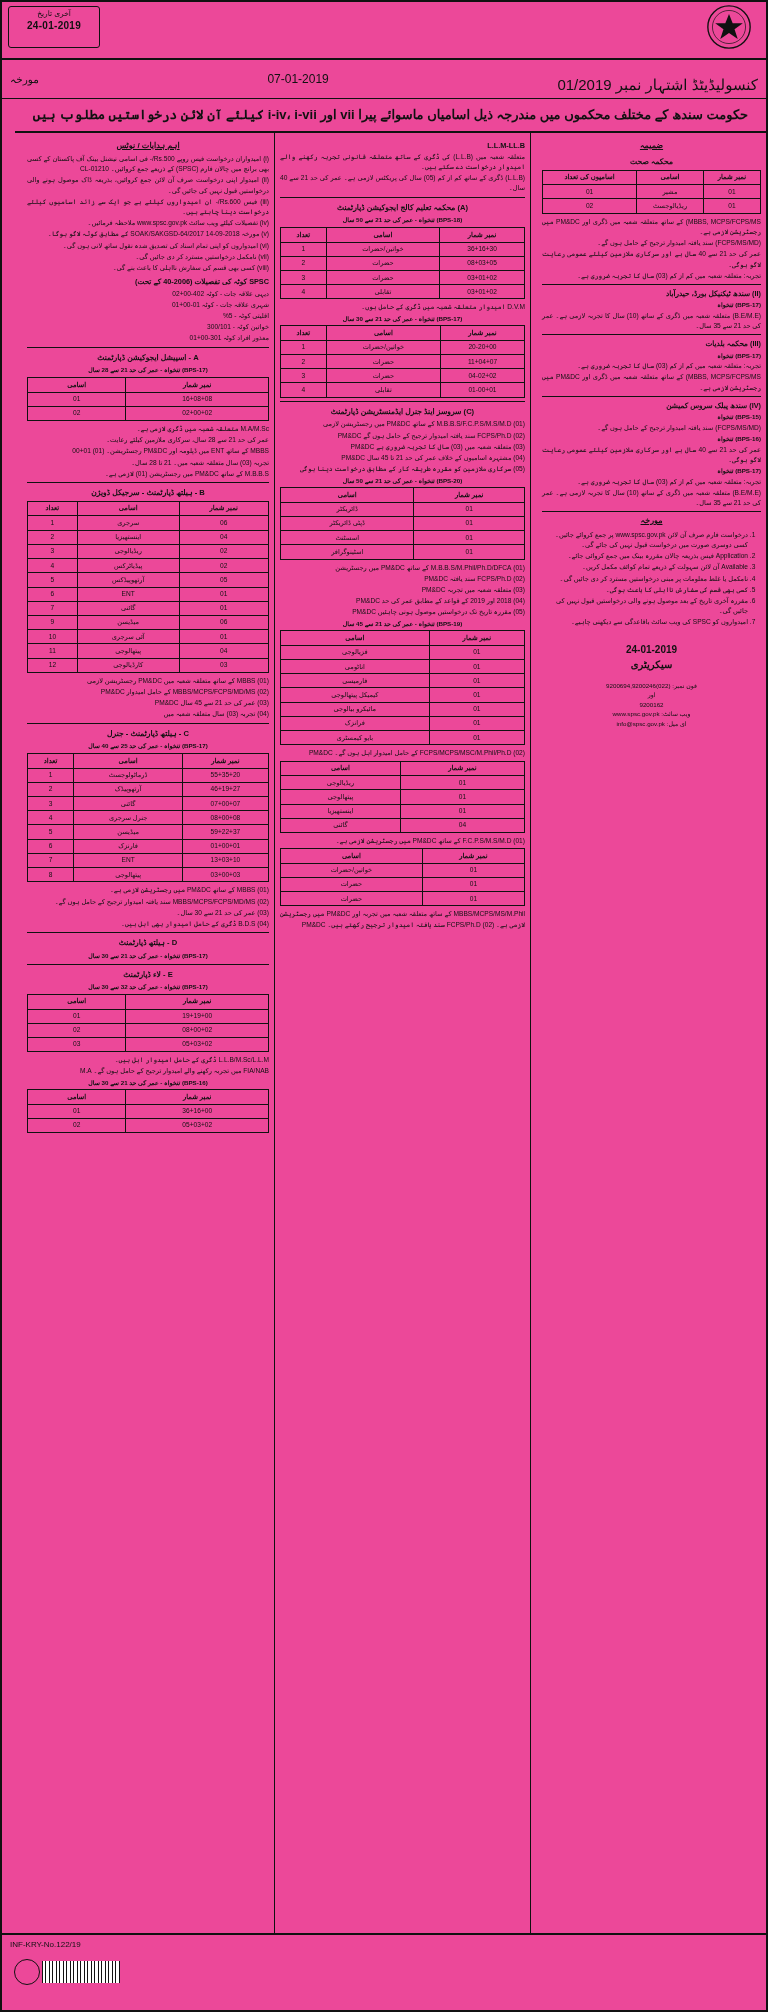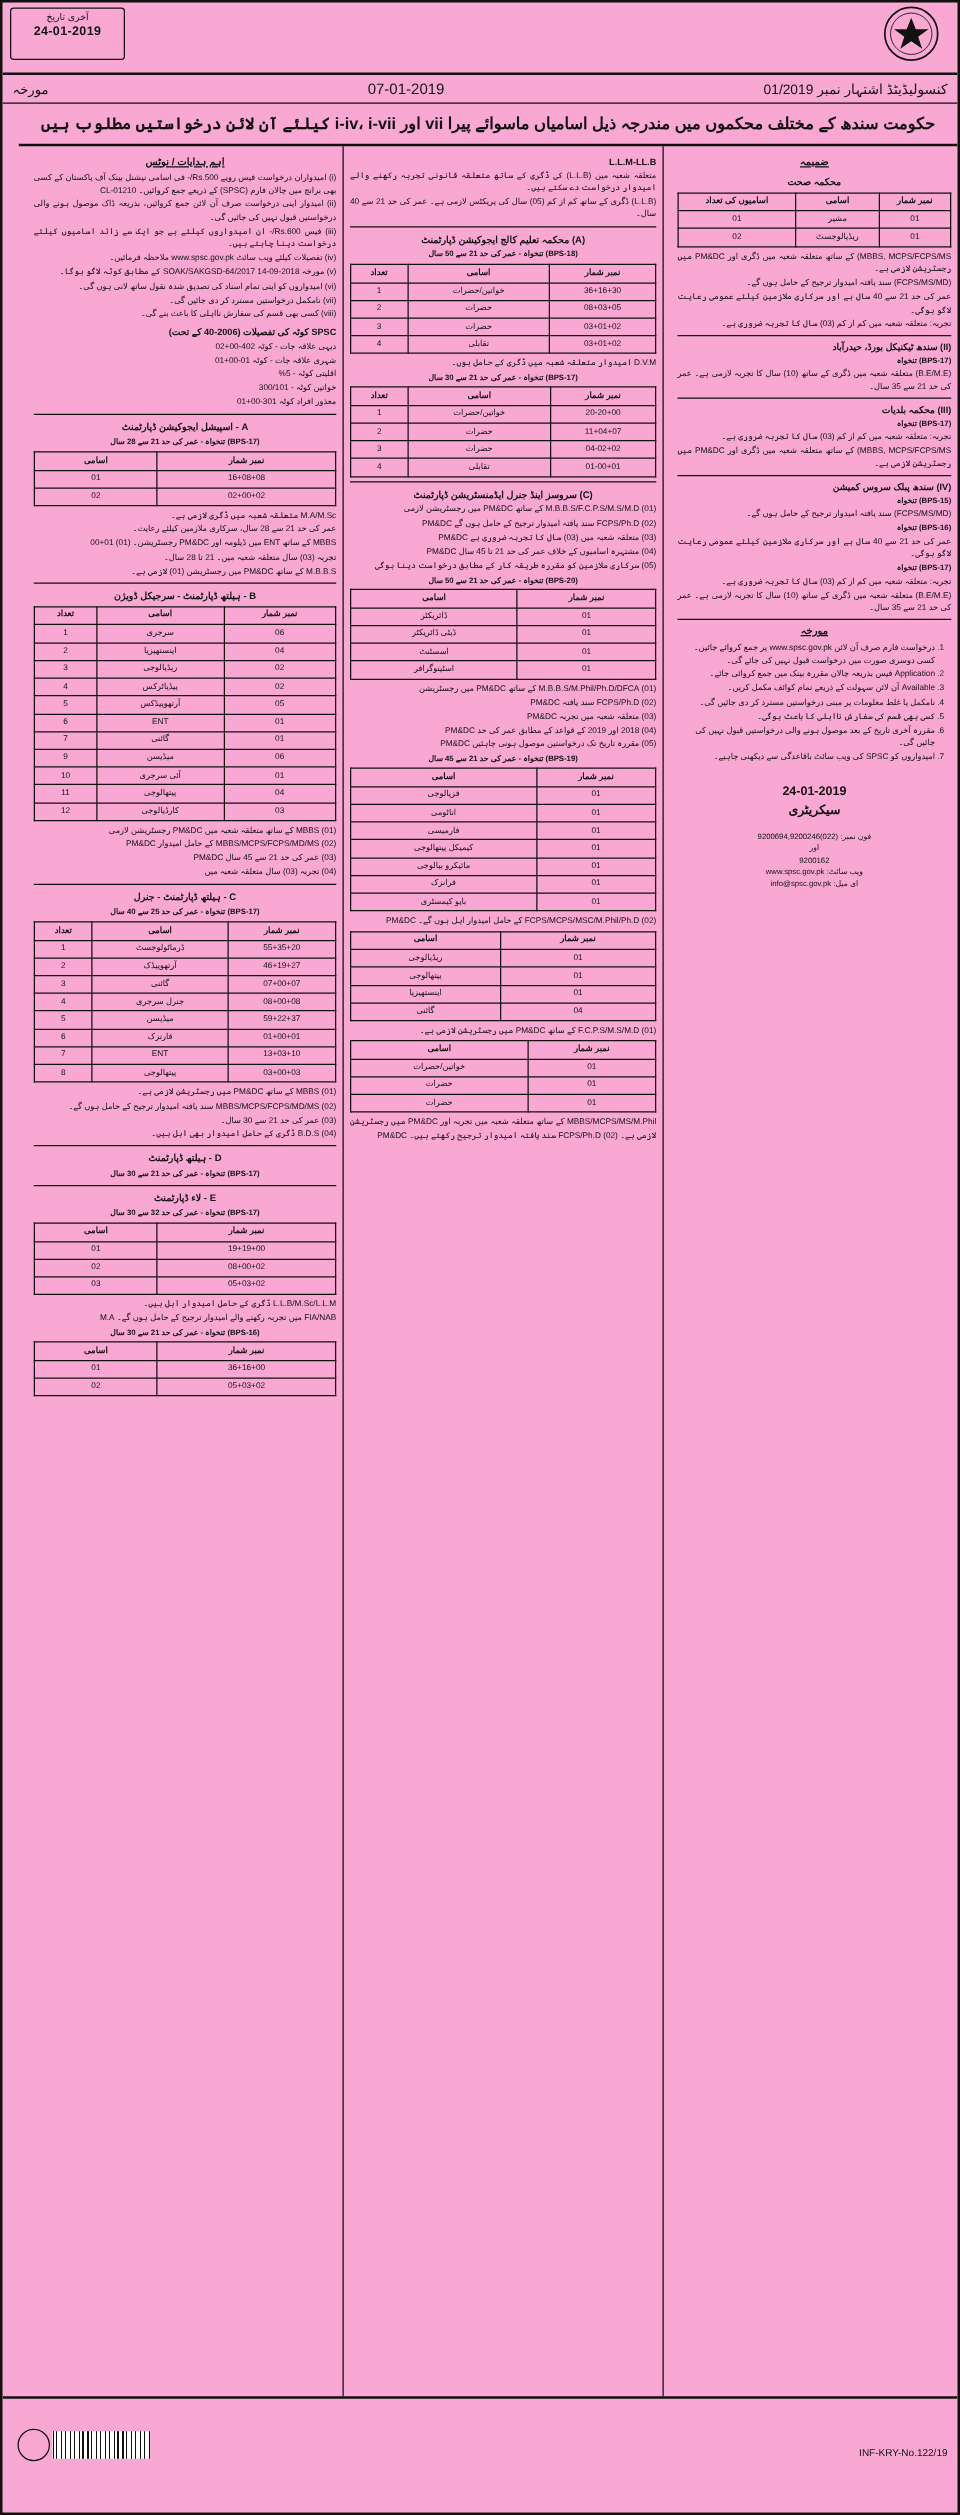--- a/index.html
+++ b/index.html
@@ -9,21 +9,21 @@
   }
   body {
     width: 768px;
     font-family: "Liberation Sans", sans-serif;
     color: #111;
   }
   .page {
     position: relative;
     width: 768px;
     height: 2012px;
-    background: #f9a8d4;
+    background: #ec4899;
     border: 2px solid #111;
     overflow: hidden;
   }
 
   
   .masthead {
     position: relative;
     border-bottom: 2px solid #111;
     padding: 6px 4px 4px 4px;
     height: 58px;
@@ -61,21 +61,21 @@
     border-bottom: 1.5px solid #111;
     padding: 4px 8px;
     display: flex;
     align-items: center;
     justify-content: space-between;
     font-size: 11px;
     direction: rtl;
   }
   .subhead .left { font-size: 10.5px; }
   .subhead .mid { font-size: 12px; font-weight: normal; }
-  .subhead .right { font-size: 11px; }
+  .subhead .right { font-size: 15px; margin-top: 12px; }
 
   .banner {
     border-bottom: 2px solid #111;
     text-align: center;
     font-size: 13px;
     font-weight: bold;
     padding: 6px 10px;
     direction: rtl;
     line-height: 1.5;
     margin-left: 13px;
@@ -148,20 +148,21 @@
   
   .footer {
     border-top: 2px solid #111;
     padding: 4px 8px;
     display: flex;
     justify-content: space-between;
     align-items: flex-end;
     direction: rtl;
     font-size: 8px;
     height: 56px;
+    flex-direction: column;
   }
   .footer .fl { text-align: right; line-height: 1.5; }
   .footer .fr { text-align: left; direction: ltr; }
   .barcode {
     display: inline-block;
     height: 22px;
     width: 78px;
     background: repeating-linear-gradient(90deg,#111 0 1px,#fff 1px 3px,#111 3px 4px,#fff 4px 7px);
     vertical-align: middle;
   }

